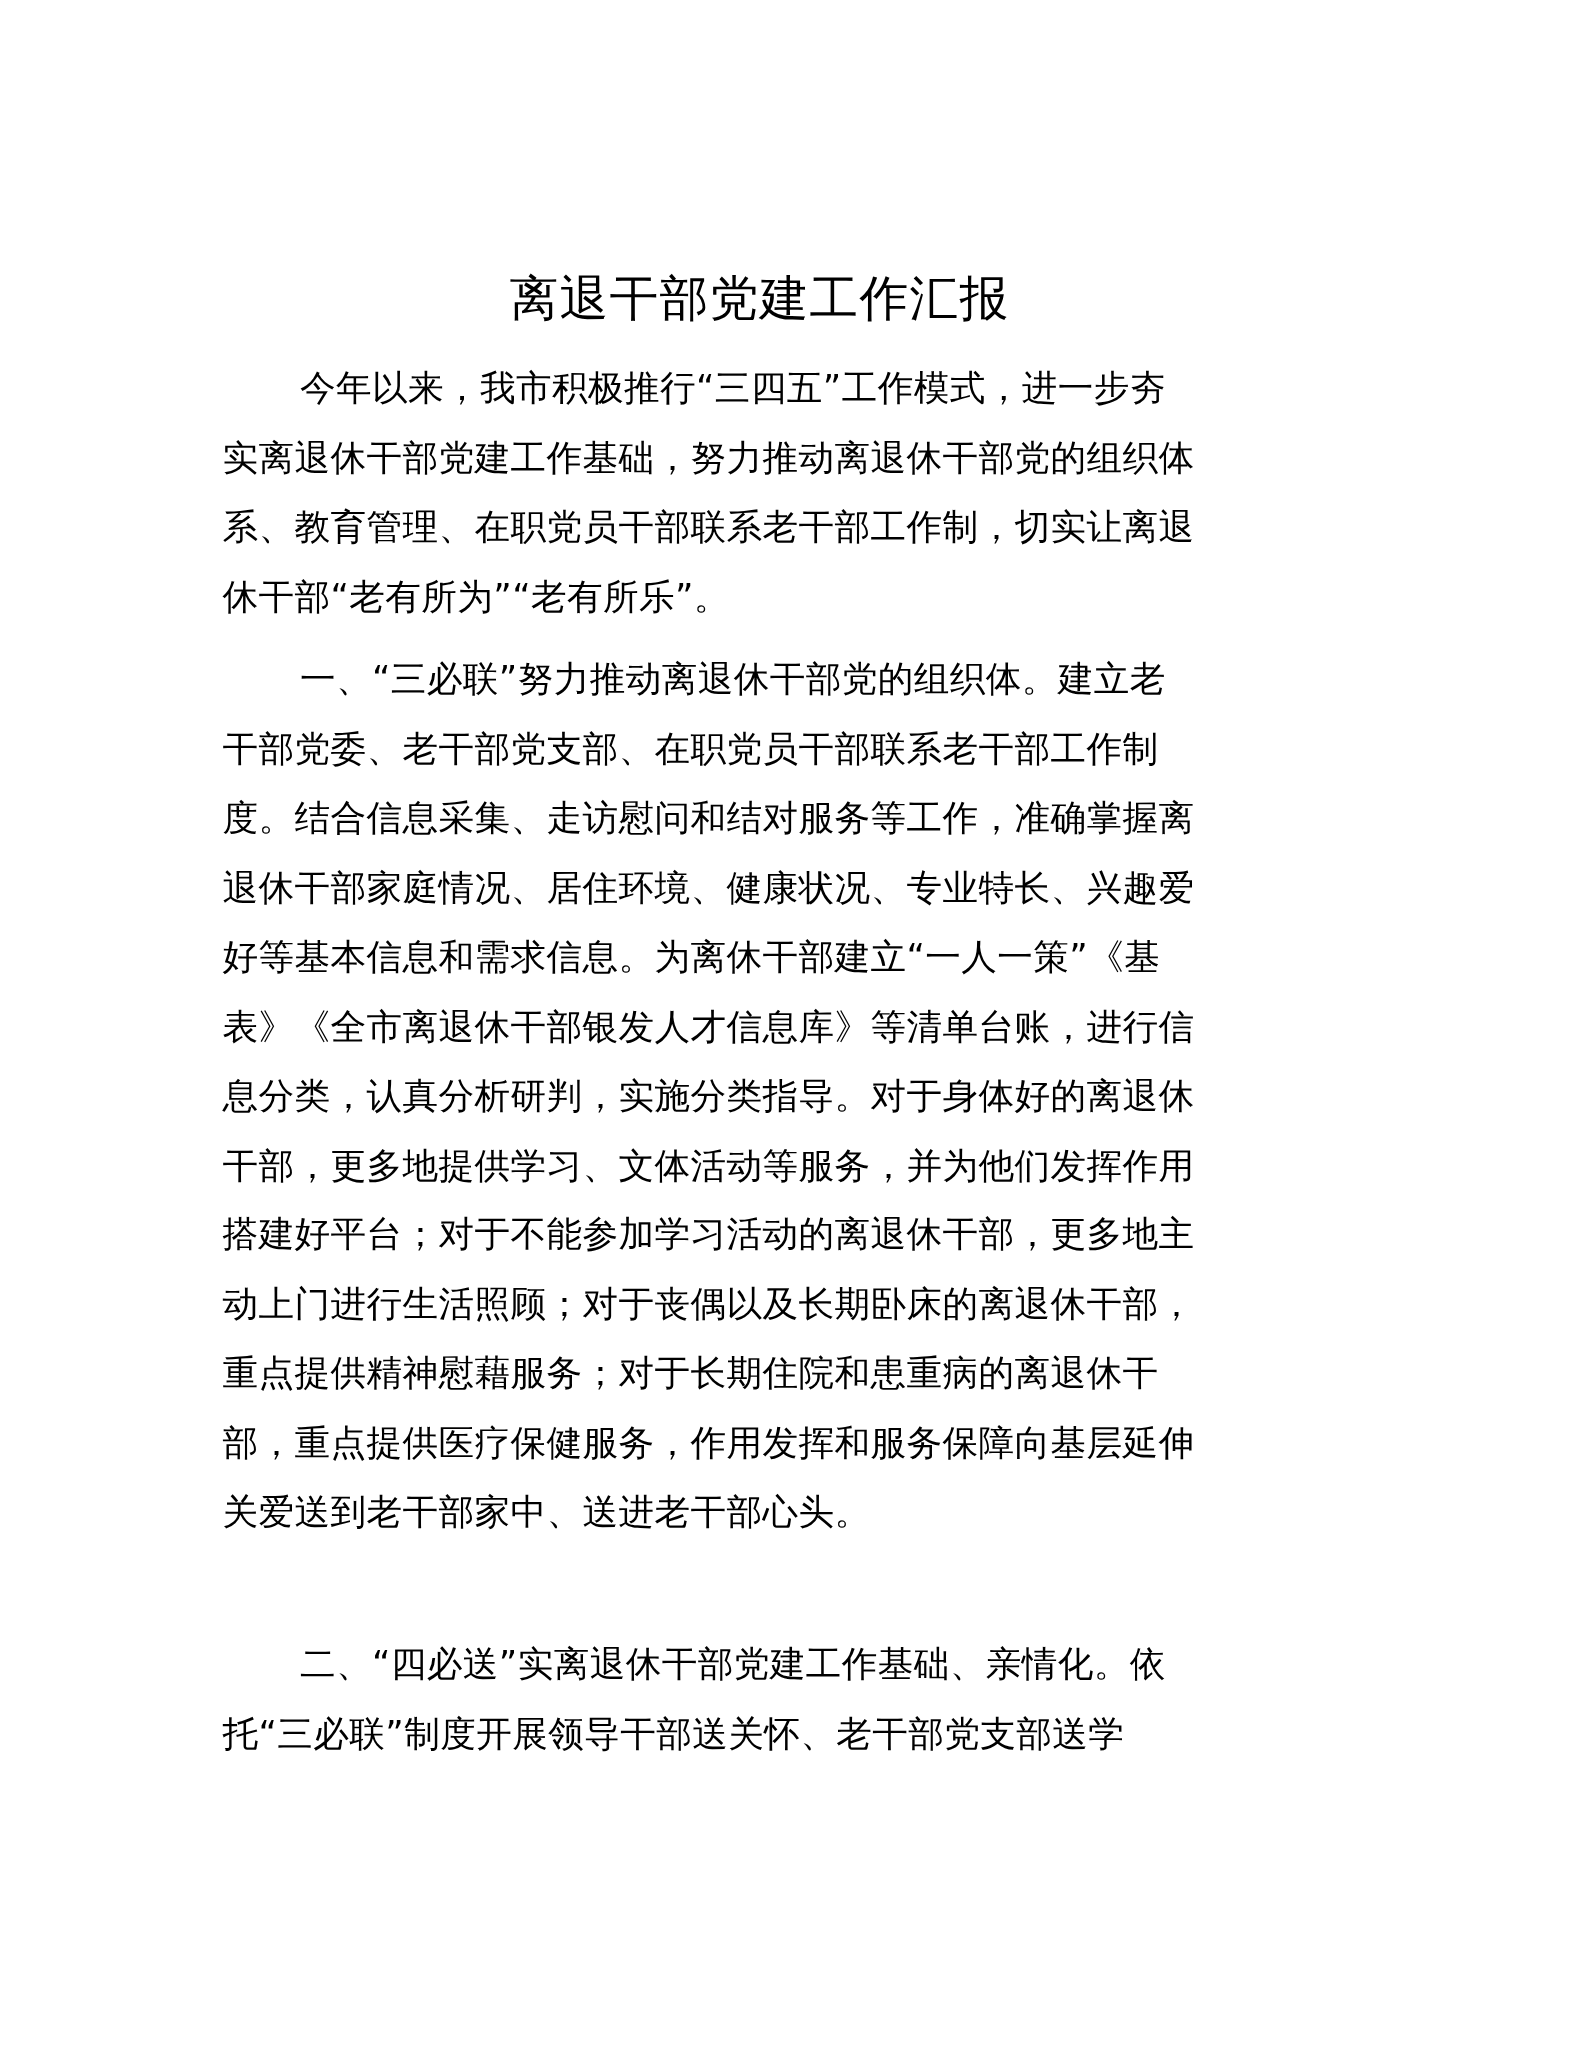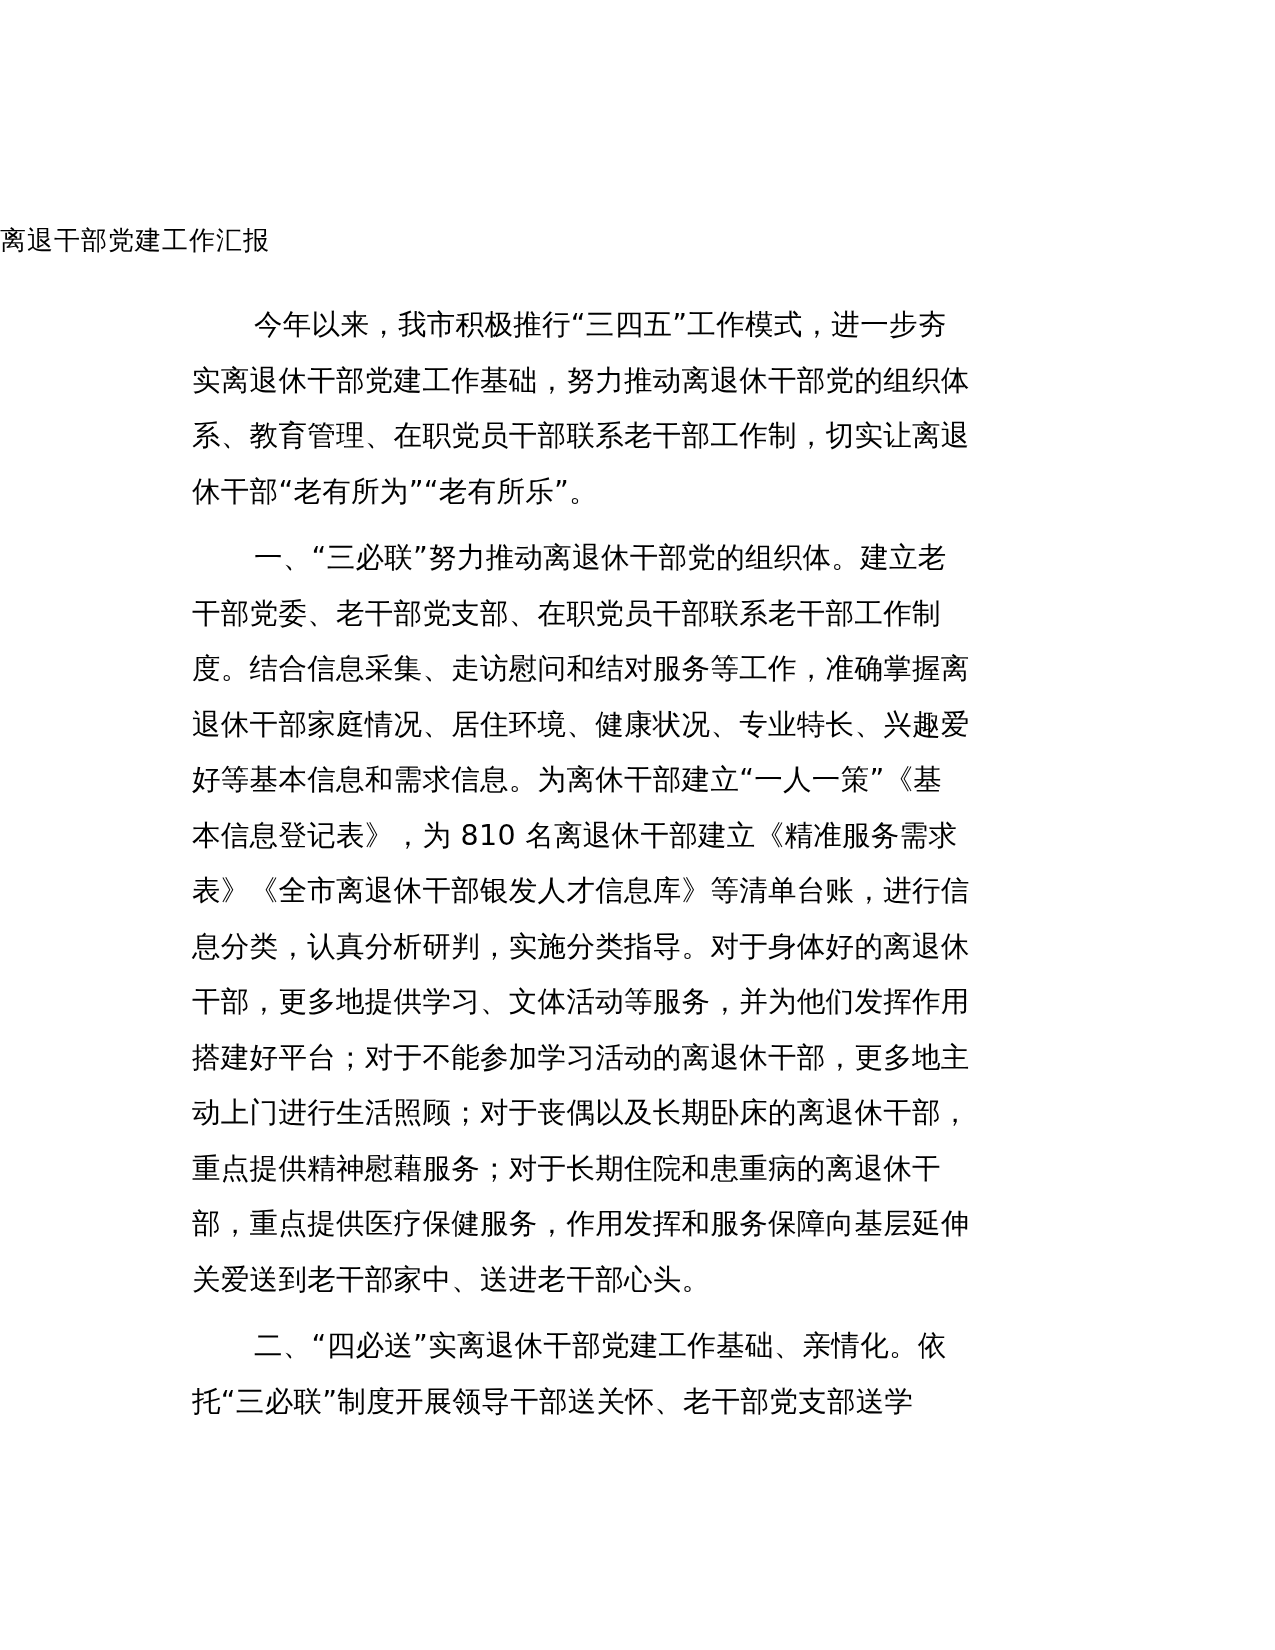--- a/index.html
+++ b/index.html
@@ -21,32 +21,32 @@
       top: 0;
       width: 1275px;
       height: 1650px;
       background: #ffffff;
     }
     .title {
       position: absolute;
       left: 0;
       top: 212px;
       width: 1215px;
-      text-align: left;
-      font-size: 26px;
+      text-align: center;
+      font-size: 39px;
       line-height: 56px;
       letter-spacing: 1px;
       margin: 0;
       font-weight: normal;
     }
     .para {
       position: absolute;
       left: 178px;
       width: 870px;
-      margin: 14px;
+      margin: 0;
     }
     .line {
       display: block;
       height: 55.5px;
       line-height: 55.5px;
       font-size: 28.5px;
       white-space: nowrap;
       letter-spacing: 0.3px;
     }
     .indent {
@@ -66,21 +66,20 @@
     <span class="line">系、教育管理、在职党员干部联系老干部工作制，切实让离退</span>
     <span class="line">休干部“老有所为”“老有所乐”。</span>
   </p>
 
   <p class="para" style="top: 516px;">
     <span class="line indent">一、“三必联”努力推动离退休干部党的组织体。建立老</span>
     <span class="line">干部党委、老干部党支部、在职党员干部联系老干部工作制</span>
     <span class="line">度。结合信息采集、走访慰问和结对服务等工作，准确掌握离</span>
     <span class="line">退休干部家庭情况、居住环境、健康状况、专业特长、兴趣爱</span>
     <span class="line">好等基本信息和需求信息。为离休干部建立“一人一策”《基</span>
-    <span class="line">本信息登记表》，为 810 名离退休干部建立《精准服务需求</span>
     <span class="line">表》《全市离退休干部银发人才信息库》等清单台账，进行信</span>
     <span class="line">息分类，认真分析研判，实施分类指导。对于身体好的离退休</span>
     <span class="line">干部，更多地提供学习、文体活动等服务，并为他们发挥作用</span>
     <span class="line">搭建好平台；对于不能参加学习活动的离退休干部，更多地主</span>
     <span class="line">动上门进行生活照顾；对于丧偶以及长期卧床的离退休干部，</span>
     <span class="line">重点提供精神慰藉服务；对于长期住院和患重病的离退休干</span>
     <span class="line">部，重点提供医疗保健服务，作用发挥和服务保障向基层延伸</span>
     <span class="line">关爱送到老干部家中、送进老干部心头。</span>
   </p>
 

